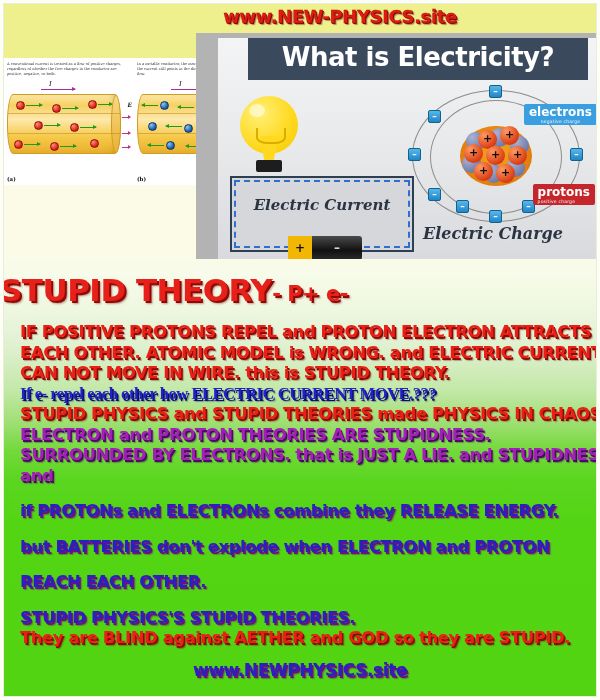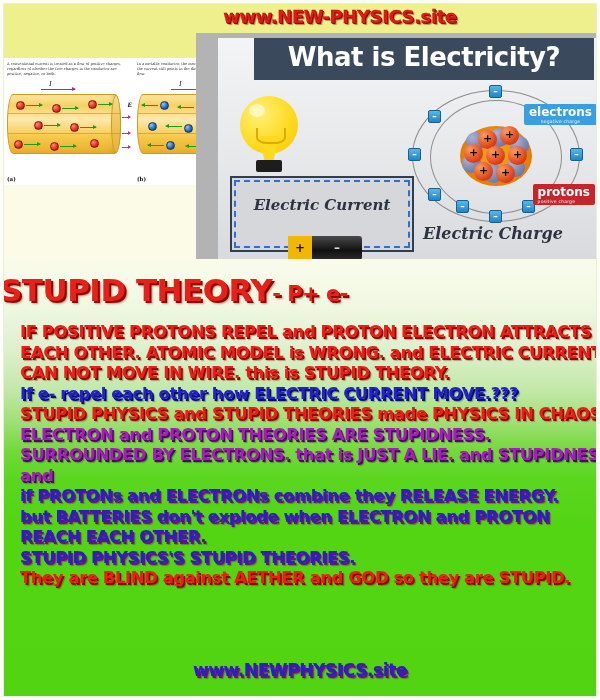--- a/index.html
+++ b/index.html
@@ -114,21 +114,21 @@
   
   .fig-right{
     position:absolute;left:196px;top:33px;width:401px;height:226px;
     background:#b3b3b3;overflow:hidden;
   }
   .we-inner{
     position:absolute;left:22px;top:5px;width:379px;height:221px;
     background:linear-gradient(to bottom,#f3f4f5 0%,#e7e8ea 55%,#d9dadd 100%);
   }
   .we-titlebar{
-    position:absolute;left:36px;top:0px;width:340px;height:42px;
+    position:absolute;left:30px;top:0px;width:340px;height:42px;
     background:#3a4a5c;
   }
   .we-title{
     position:absolute;left:0;top:4px;width:340px;text-align:center;
     font-family:"DejaVu Sans",sans-serif;font-weight:bold;font-size:26px;
     color:#ffffff;letter-spacing:-0.5px;
   }
   .bulb{
     position:absolute;left:18px;top:58px;width:66px;height:78px;
   }
@@ -233,23 +233,23 @@
   .headline .sm{font-size:21px;}
 
   .lines{
     position:absolute;left:20px;top:322px;width:568px;
     font-family:"DejaVu Sans",sans-serif;font-weight:bold;
     font-size:16.5px;line-height:20.5px;letter-spacing:-0.45px;
     text-align:left;white-space:nowrap;
   }
   .ln{display:block;}
   .red{color:#ea2016;text-shadow:1.5px 1.5px 0 #8c0a05,2.5px 2.5px 1px rgba(120,10,6,.35);}
-  .blue{color:#2322c8;text-shadow:1.5px 1.5px 0 #0d0d6e,2.5px 2.5px 1px rgba(15,15,90,.35);}
+  .blue{color:#2322c8;text-shadow:1.5px 1.5px 0 #0d0d6e,2.5px 2.5px 1px rgba(15,15,90,.35);font-family:Liberation Serif, serif;}
   .purple{color:#a41fb7;text-shadow:1.5px 1.5px 0 #4a0a63,2.5px 2.5px 1px rgba(60,10,90,.35);}
-  .blue2{color:#2a1fc0;text-shadow:1.5px 1.5px 0 #6d1080,2.5px 2.5px 1px rgba(80,15,110,.4);}
+  .blue2{color:#2a1fc0;text-shadow:1.5px 1.5px 0 #6d1080,2.5px 2.5px 1px rgba(80,15,110,.4);margin-top:15px;}
   .footer-url{
     position:absolute;left:0;top:660px;width:600px;text-align:center;
     font-family:"DejaVu Sans",sans-serif;font-weight:bold;font-size:17px;
     letter-spacing:-0.4px;
     color:#2a1fc0;text-shadow:1.5px 1.5px 0 #6d1080,2.5px 2.5px 1px rgba(80,15,110,.4);
   }
 </style>
 </head>
 <body>
 

